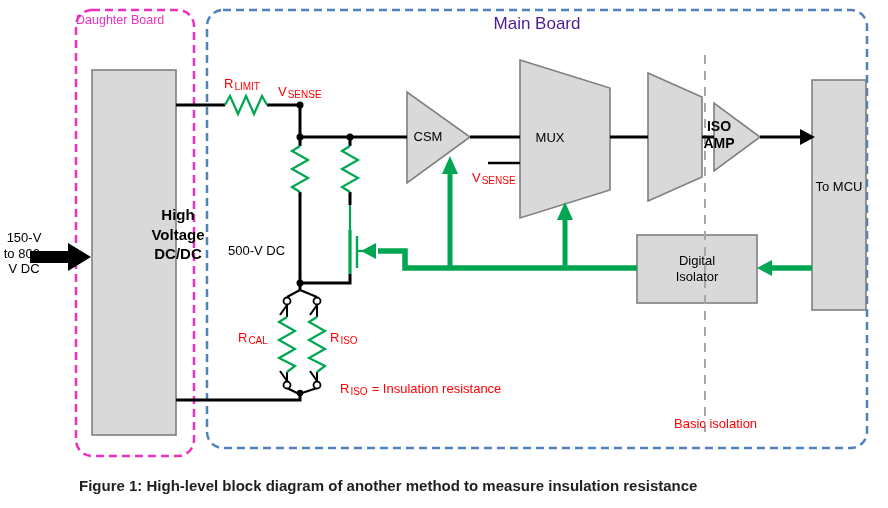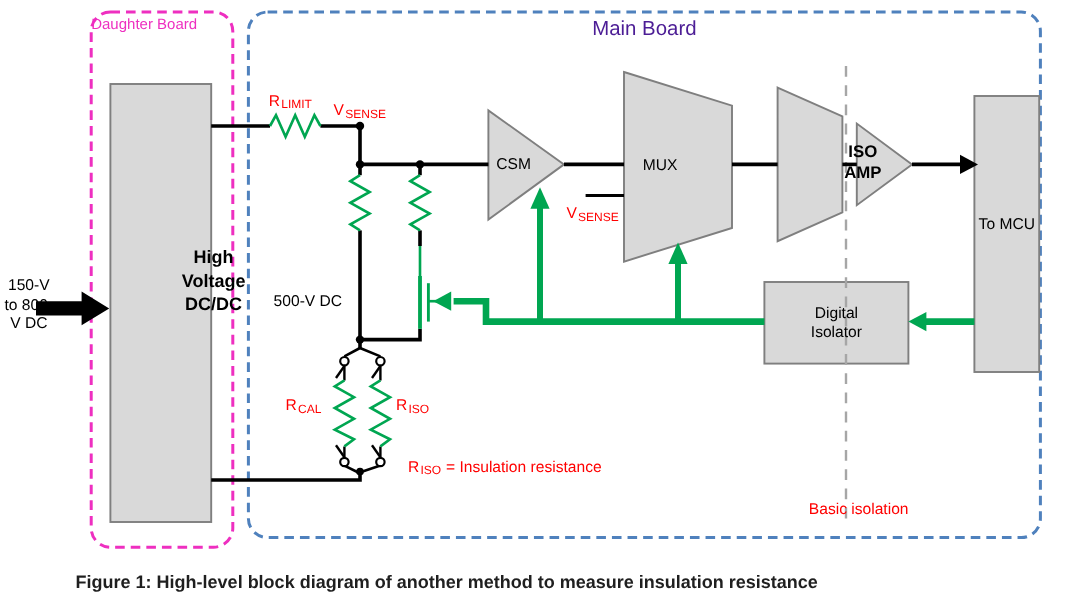--- a/index.html
+++ b/index.html
@@ -7,21 +7,21 @@
          font-family:"Liberation Sans",sans-serif;}
   svg{position:absolute;left:0;top:0;z-index:1;}
   .lbl{position:absolute;z-index:2;font-size:13px;color:#000;white-space:nowrap;line-height:1.2;}
   .center{text-align:center;white-space:normal;}
   .red{color:#ff0000;}
   .bold{font-weight:bold;padding-left:44px;}
   .magenta{color:#ee2fc0;font-size:12.5px;}
   .blue{color:#4c1d95;font-size:17px;}
   .sub{font-size:10px;vertical-align:-2px;padding-left:1px;text-align:right;}
   .rest{margin-left:4px;margin-top:20px;}
-  .caption{font-size:15px;font-weight:bold;color:#1f1f1f;}
+  .caption{font-size:15px;font-weight:bold;color:#1f1f1f;margin-left:16px;}
 </style>
 </head>
 <body>
 
 <div id="stage">
 
   <svg width="888" height="508" viewBox="0 0 888 508">
 
     <rect x="76" y="10" width="118" height="446" rx="16" fill="none" stroke="#ee2fc0" stroke-width="2.5" stroke-dasharray="8 5"></rect>
     <rect x="207" y="10" width="660" height="438" rx="16" fill="none" stroke="#4f81bd" stroke-width="2.5" stroke-dasharray="8 5"></rect>

